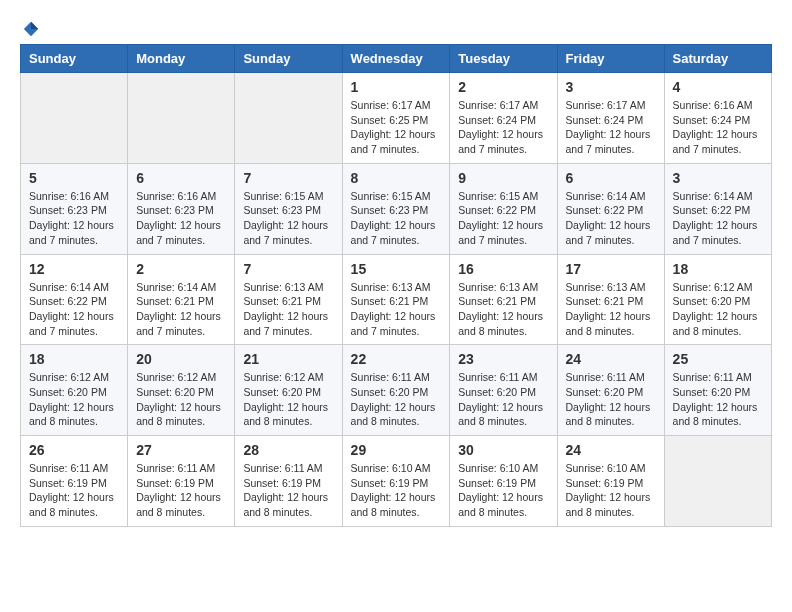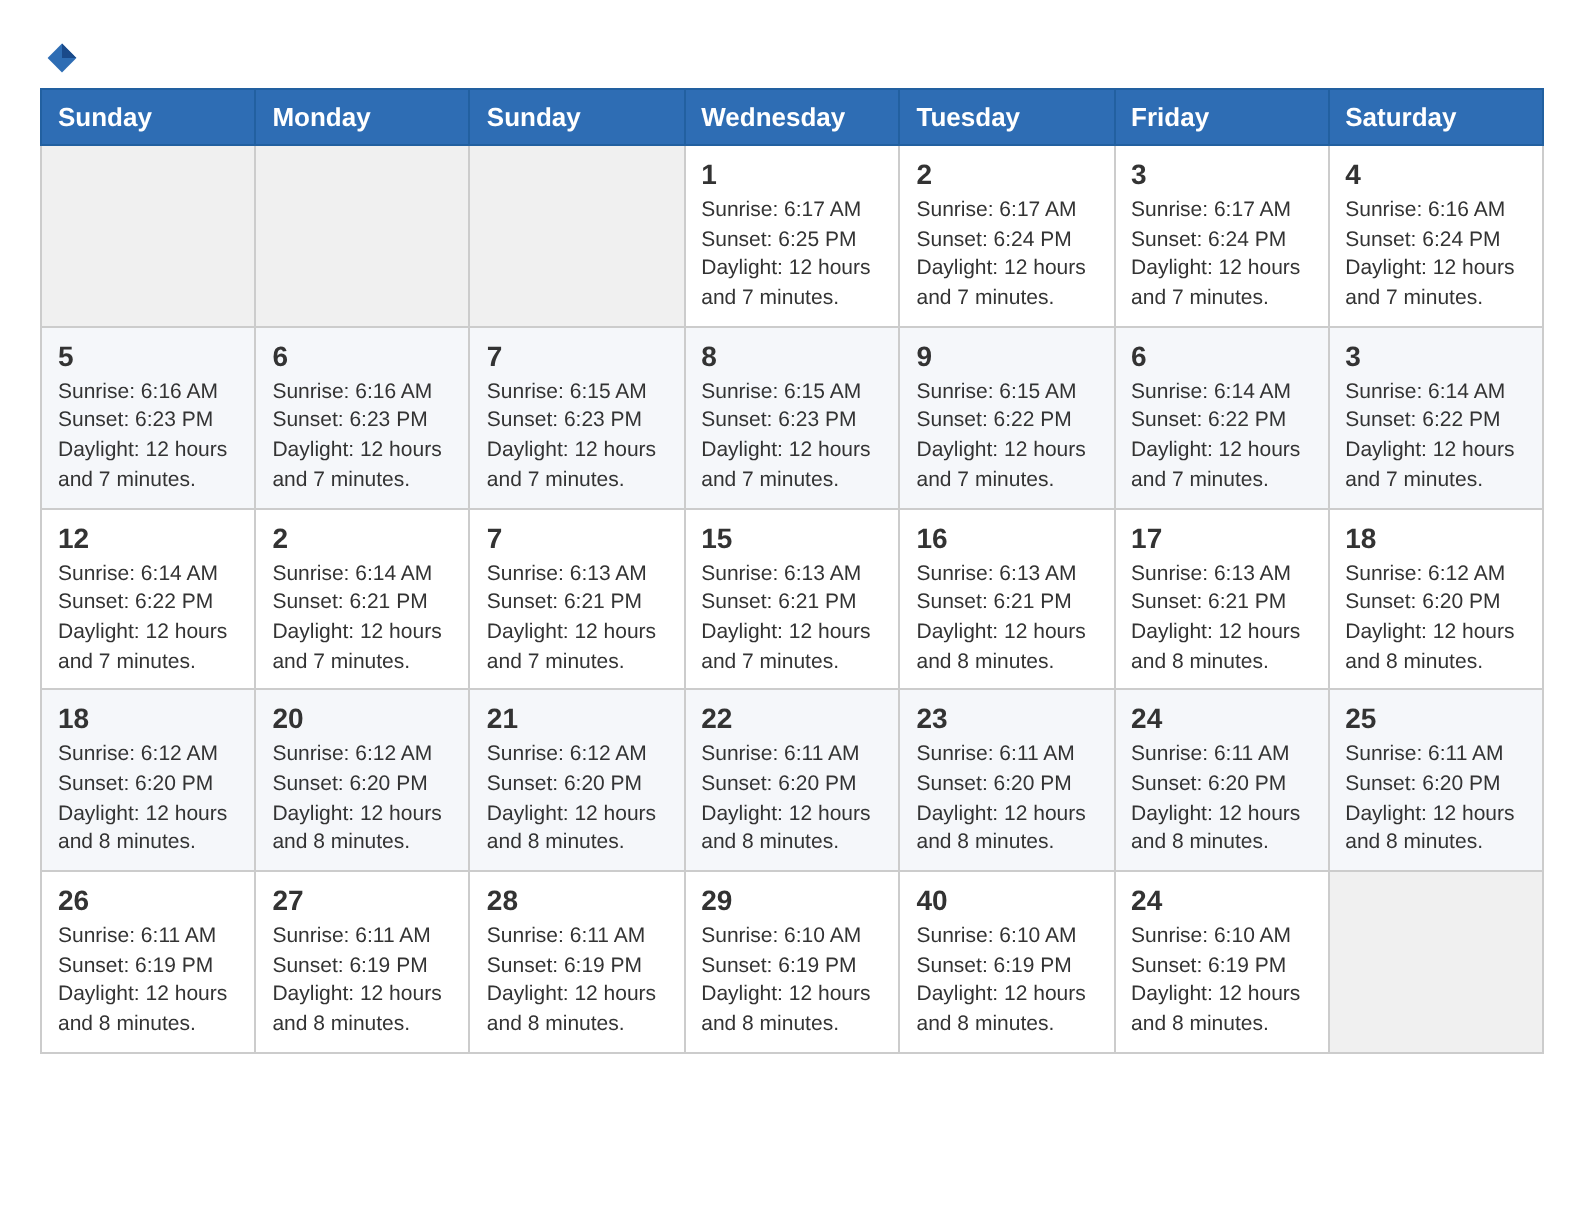--- a/index.html
+++ b/index.html
@@ -304,21 +304,21 @@
 Sunset: 6:19 PM
 Daylight: 12 hours and 8 minutes.</div>
         </td>
         <td>
           <span class="day-num">29</span>
           <div class="day-info" style="white-space: pre-line;">Sunrise: 6:10 AM
 Sunset: 6:19 PM
 Daylight: 12 hours and 8 minutes.</div>
         </td>
         <td>
-          <span class="day-num">40</span>
+          <span class="day-num">30</span>
           <div class="day-info" style="white-space: pre-line;">Sunrise: 6:10 AM
 Sunset: 6:19 PM
 Daylight: 12 hours and 8 minutes.</div>
         </td>
         <td>
           <span class="day-num">24</span>
           <div class="day-info" style="white-space: pre-line;">Sunrise: 6:10 AM
 Sunset: 6:19 PM
 Daylight: 12 hours and 8 minutes.</div>
         </td>

